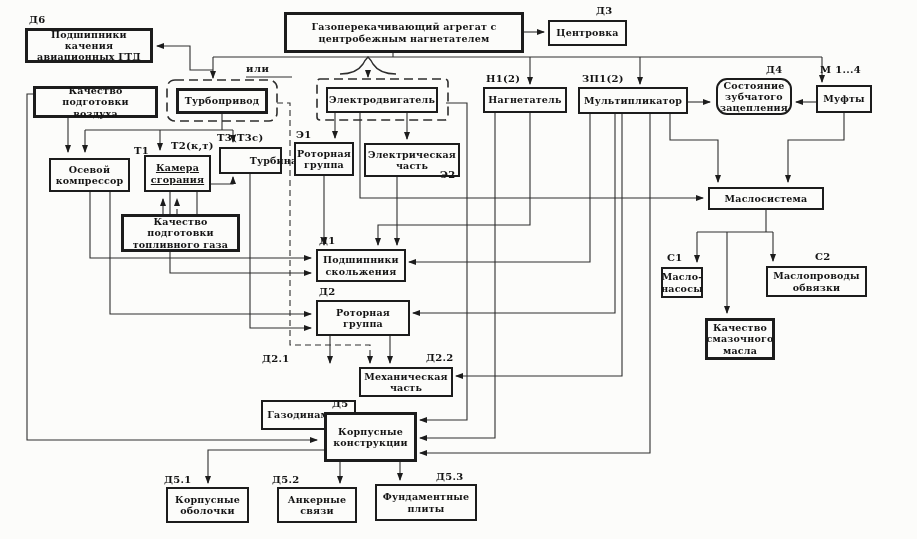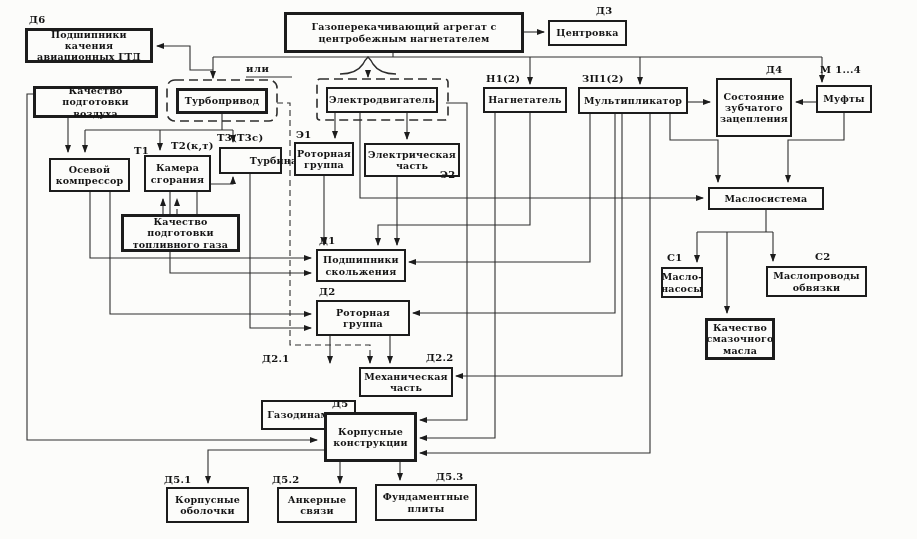--- a/index.html
+++ b/index.html
@@ -122,30 +122,30 @@
       <div class="node emph" style="left: 33px; top: 86px; width: 125px; height: 32px;">Качество подготовки
 воздуха</div>
       <div class="node emph" style="left: 176px; top: 88px; width: 92px; height: 26px;">Турбопривод</div>
       <div class="node" style="left: 326px; top: 87px; width: 112px; height: 26px;">Электродвигатель</div>
       <div class="node" style="left: 548px; top: 20px; width: 79px; height: 26px;">Центровка</div>
       <div class="code" style="left: 596px; top: 5px;">Д3</div>
       <div class="node" style="left: 483px; top: 87px; width: 84px; height: 26px;">Нагнетатель</div>
       <div class="code" style="left: 486px; top: 73px;">Н1(2)</div>
       <div class="node" style="left: 578px; top: 87px; width: 110px; height: 27px;">Мультипликатор</div>
       <div class="code" style="left: 582px; top: 73px;">ЗП1(2)</div>
-      <div class="node" style="left: 716px; top: 78px; width: 76px; height: 59px;">Состояние
+      <div class="node" style="left: 716px; top: 78px; width: 76px; height: 37px; border-radius: 11px;">Состояние
 зубчатого
 зацепления</div>
       <div class="code" style="left: 766px; top: 64px;">Д4</div>
       <div class="node" style="left: 816px; top: 85px; width: 56px; height: 28px;">Муфты</div>
       <div class="code" style="left: 820px; top: 64px;">М 1...4</div>
       <div class="node" style="left: 49px; top: 158px; width: 81px; height: 34px;">Осевой
 компрессор</div>
       <div class="code" style="left: 102px; top: 145px; margin-left: 32px;">Т1</div>
-      <div class="node" style="left: 144px; top: 155px; width: 67px; height: 37px;">Камера
+      <div class="node" style="left: 144px; top: 155px; width: 67px; height: 37px; text-decoration: underline;">Камера
 сгорания</div>
       <div class="code" style="left: 171px; top: 140px;">Т2(к,т)</div>
       <div class="node" style="left: 219px; top: 147px; width: 63px; height: 27px; padding-left: 48px;">Турбина</div>
       <div class="code" style="left: 217px; top: 132px;">Т3(Т3с)</div>
       <div class="node emph" style="left: 121px; top: 214px; width: 119px; height: 38px;">Качество подготовки
 топливного газа</div>
       <div class="node" style="left: 294px; top: 142px; width: 60px; height: 34px;">Роторная
 группа</div>
       <div class="code" style="left: 296px; top: 129px;">Э1</div>
       <div class="node" style="left: 364px; top: 143px; width: 96px; height: 34px;">Электрическая

